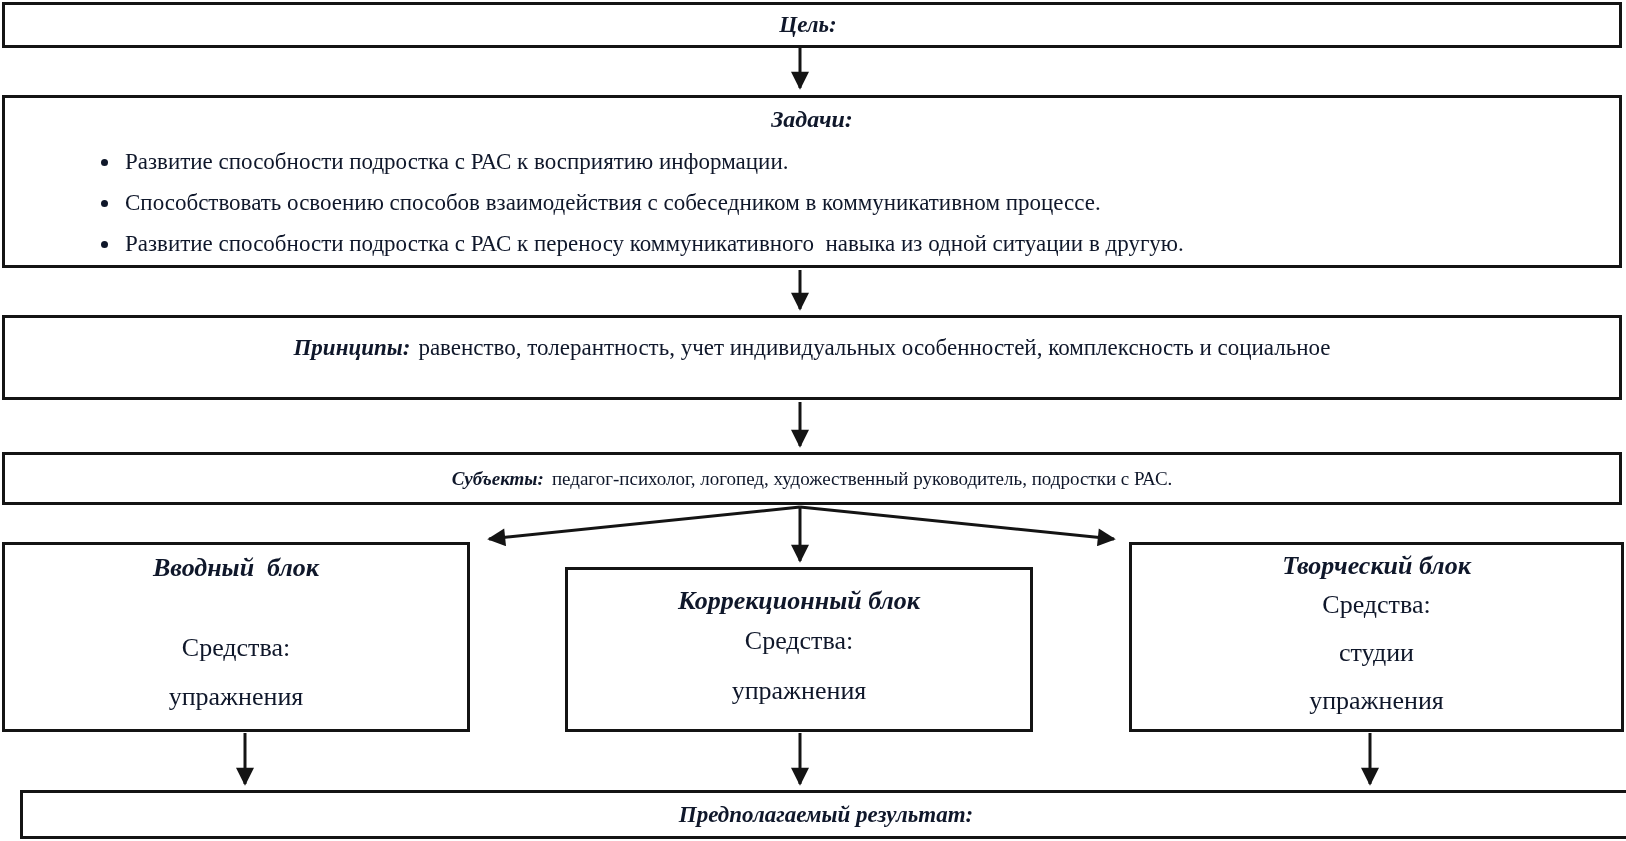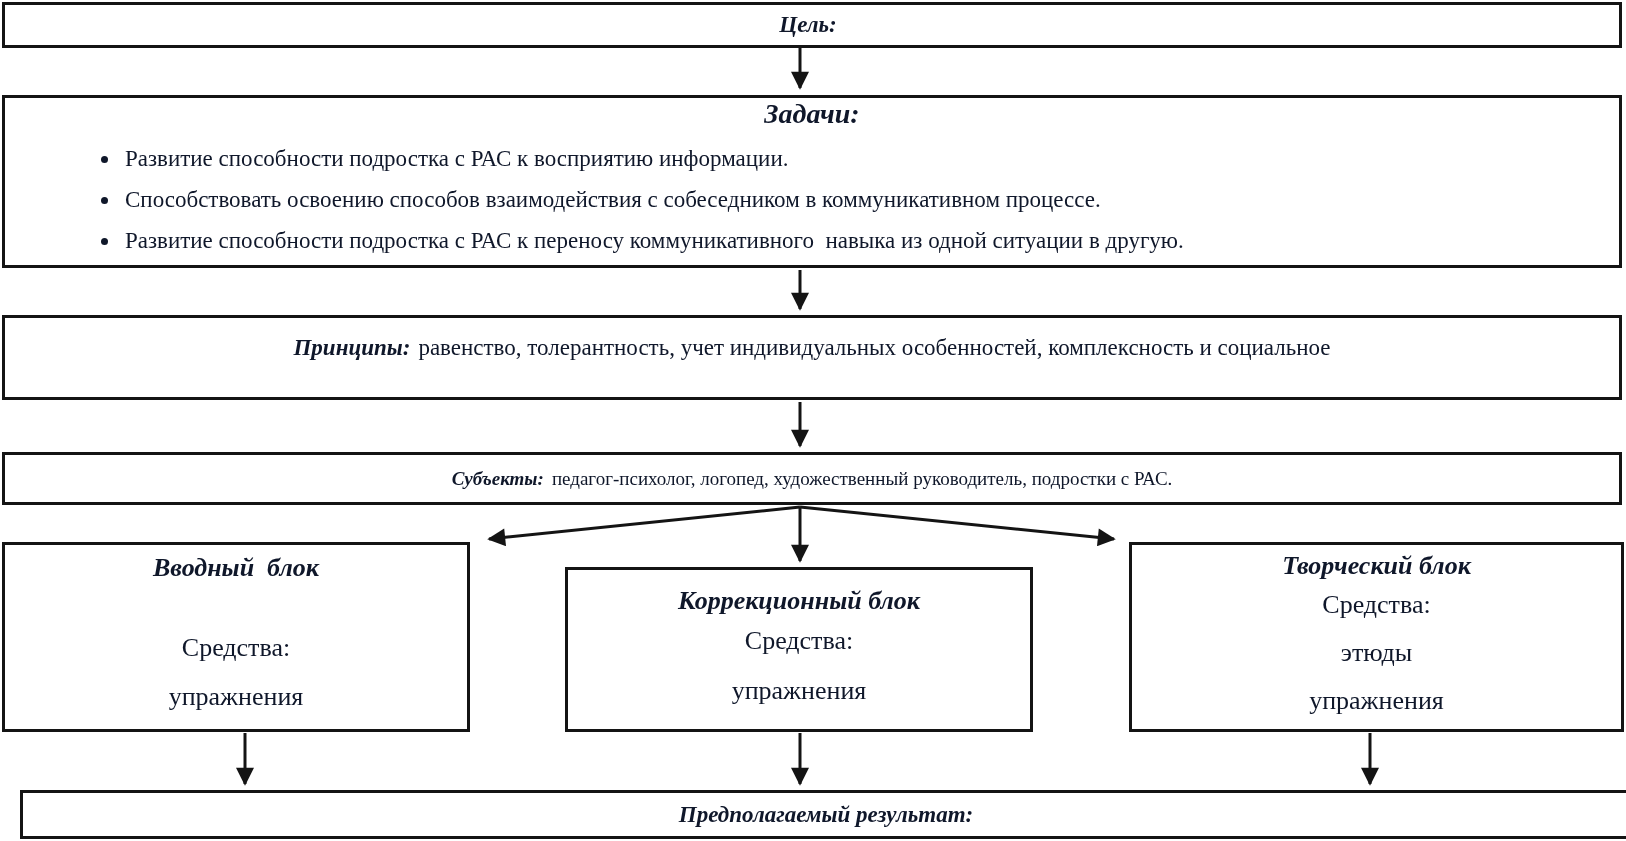--- a/index.html
+++ b/index.html
@@ -33,21 +33,22 @@
   #goal-box      { left: 2px;  top: 2px;   width: 1620px; height: 46px;  font-size: 23px; }
   #tasks-box     { left: 2px;  top: 95px;  width: 1620px; height: 173px; font-size: 23px; }
   #principles-box{ left: 2px;  top: 315px; width: 1620px; height: 85px;  font-size: 23px; padding-top: 10px; }
   #subjects-box  { left: 2px;  top: 452px; width: 1620px; height: 53px;  font-size: 19px; }
   #result-box    { left: 20px;  top: 790px; width: 1620px; height: 49px;  font-size: 23px; }
 
   #tasks-box .tasks-title {
     text-align: center;
     font-weight: bold;
     font-style: italic;
-    font-size: 28px;
+    font-size: 24px;
+    margin-top: 8px;
   }
   #tasks-box ul {
     margin: 8px 0 0 0;
     padding: 0 20px 0 116px;
     list-style: disc outside;
   }
   #tasks-box li {
     line-height: 41px;
     white-space: pre-wrap;
     padding-left: 4px;
@@ -168,21 +169,21 @@
     <div class="block-lines">
       <div>Средства:</div>
       <div>упражнения</div>
     </div>
   </div>
 
   <div id="block-creative" class="box block">
     <div class="block-title">Творческий блок</div>
     <div class="block-lines">
       <div>Средства:</div>
-      <div>этюды</div>
+      <div>студии</div>
       <div>упражнения</div>
     </div>
   </div>
 
   <div id="result-box" class="box centerline">
     <span class="lead">Предполагаемый результат:</span>
   </div>
 
 </div>
 

